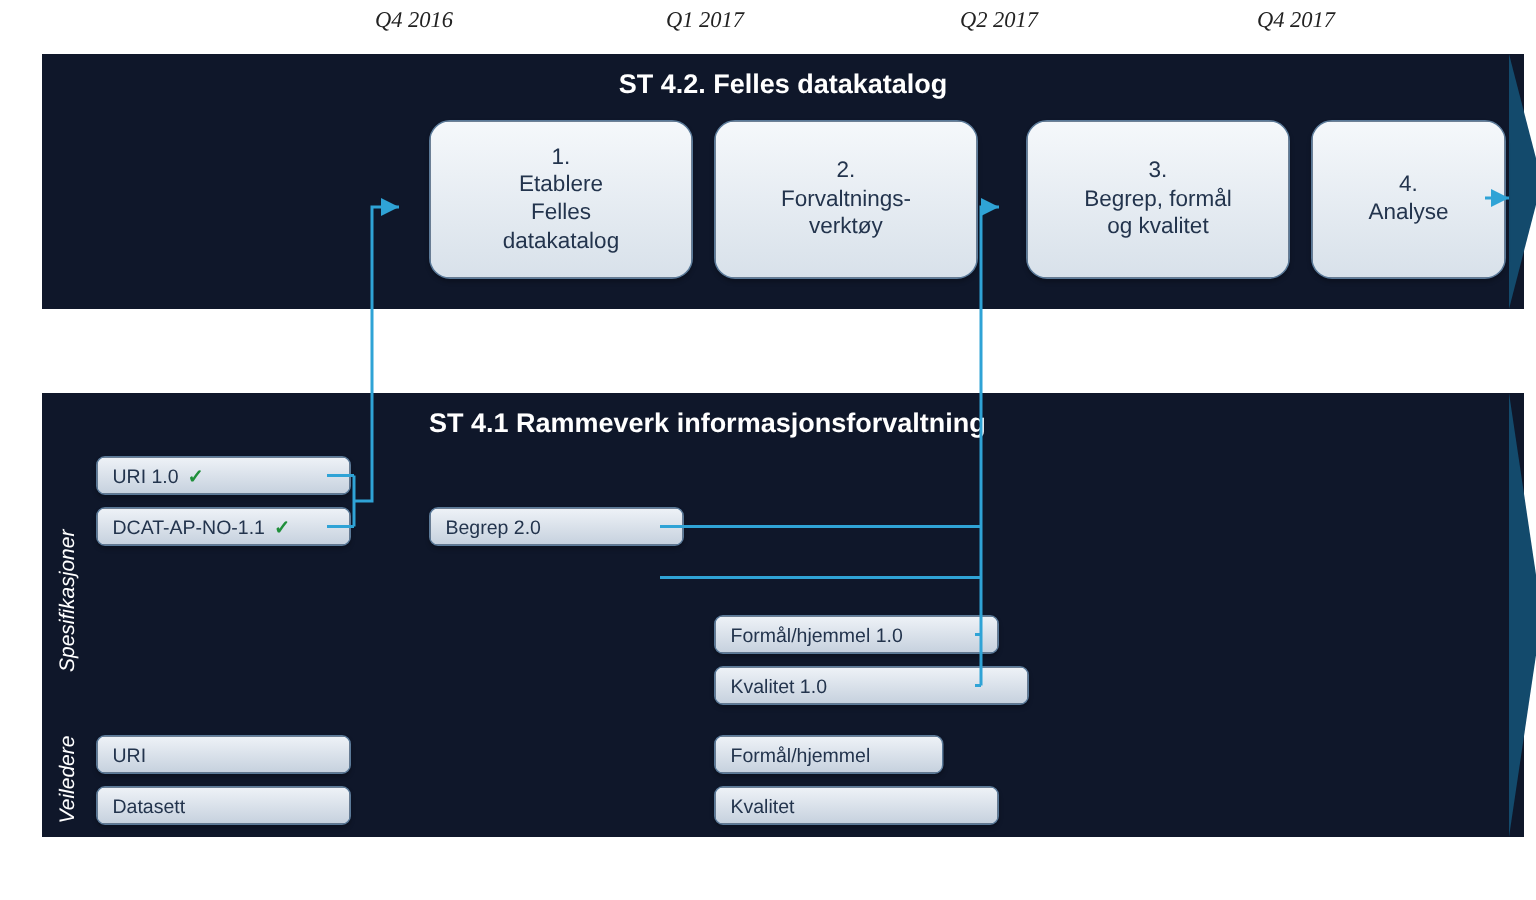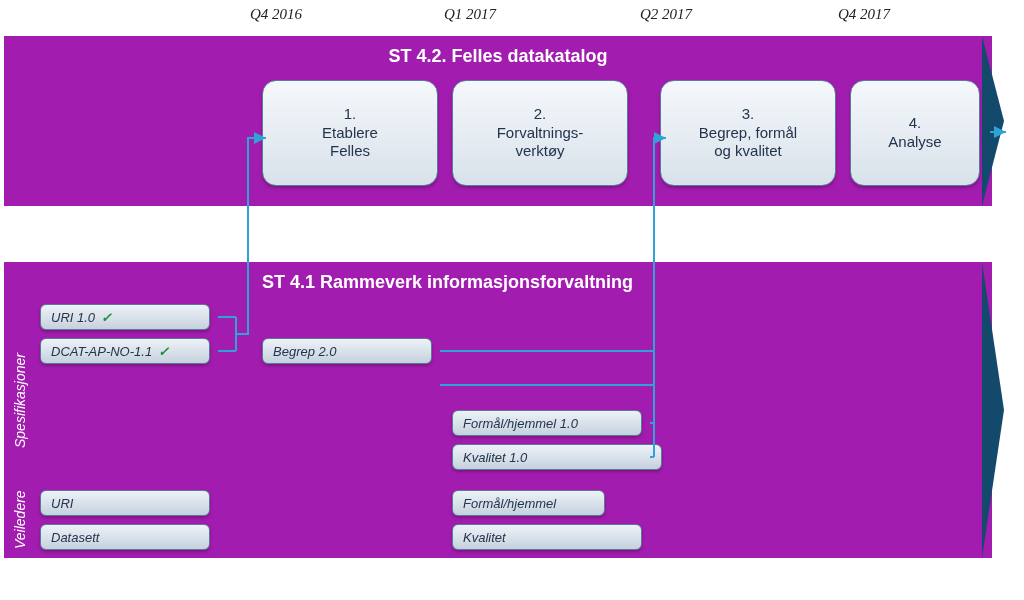--- a/index.html
+++ b/index.html
@@ -20,22 +20,22 @@
     font-family: Liberation Serif, serif;
   }
   .timeline-label {
     position: absolute;
     font-style: italic;
     font-size: 15px;
     color: #222;
   }
   .panel {
     position: absolute;
-    background: #a21caf;
-    left: 4px;
+    background: #0f172a;
+    left: 28px;
   }
   .panel-top { top: 36px; height: 170px; width: 988px; }
   .panel-bottom { top: 262px; height: 296px; width: 988px; }
 
   .panel-arrowhead {
     position: absolute;
     right: -12px;
     top: 50%;
     transform: translateY(-50%);
     width: 0; height: 0;
@@ -75,21 +75,20 @@
     border-radius: 6px;
     background: linear-gradient(to bottom, #eef2f7 0%, #c6d1de 100%);
     border: 1px solid #5b7a99;
     box-shadow: 0 2px 3px rgba(0,0,0,0.25);
     color: #23344d;
     font-size: 13px;
     display: flex;
     align-items: center;
     padding: 0 10px;
     white-space: nowrap;
-    font-style: italic;
   }
   .pill .check {
     color: #1f8f3a;
     font-weight: bold;
     margin-left: 6px;
   }
 
   .side-label {
     position: absolute;
     color: #fff;
@@ -117,20 +116,21 @@
 </div>
 
 <div class="panel panel-top">
   <div class="panel-arrowhead"></div>
   <div class="panel-title" style="left:50%; transform:translateX(-50%); top:10px">ST 4.2. Felles datakatalog</div>
 
   <div class="phase-box" style="left:258px; top:44px">
     <div>1.</div>
     <div>Etablere</div>
     <div>Felles</div>
+    <div>datakatalog</div>
   </div>
 
   <div class="phase-box" style="left:448px; top:44px">
     <div>2.</div>
     <div>Forvaltnings-</div>
     <div>verktøy</div>
   </div>
 
   <div class="phase-box" style="left:656px; top:44px">
     <div>3.</div>

